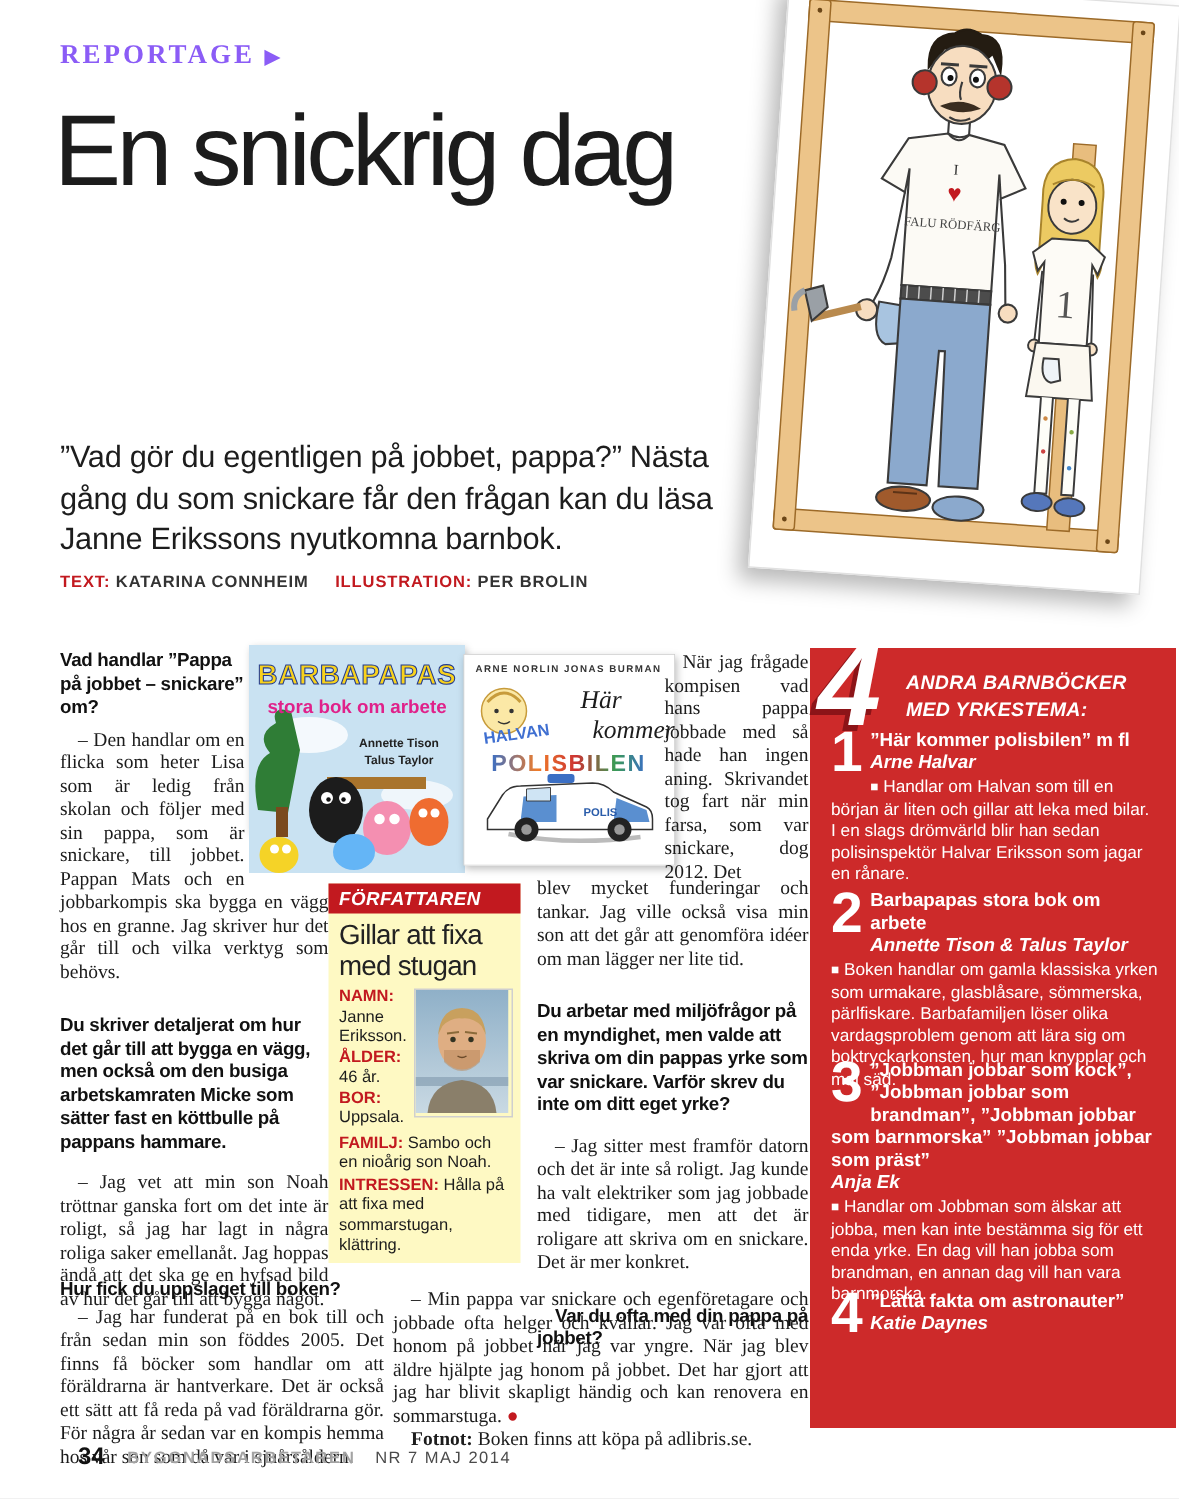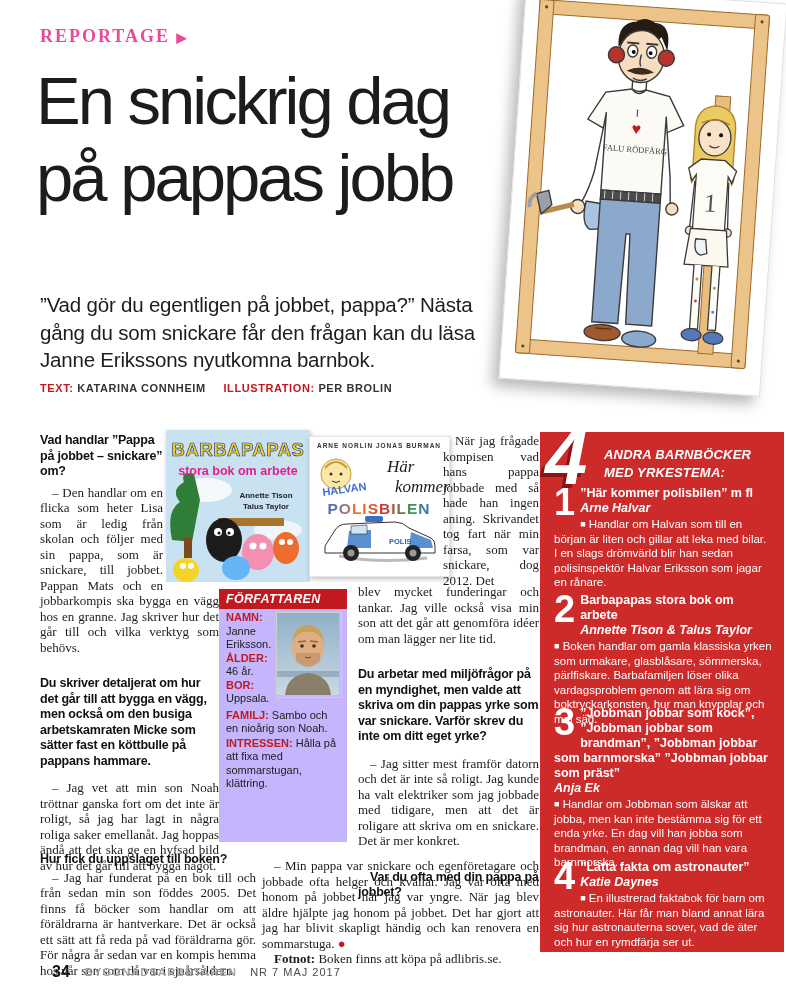--- a/index.html
+++ b/index.html
@@ -1,20 +1,20 @@
 <!DOCTYPE html>
 <html><head>
 <meta charset="utf-8">
 <style>
   html,body{margin:0;padding:0;background:#e8e8e8;}
   .page{position:relative;width:786px;height:999px;background:#ffffff;overflow:hidden;
         font-family:"Liberation Sans",sans-serif;}
   
   .kicker{position:absolute;left:40px;top:26px;font-family:"Liberation Serif",serif;
-          font-weight:bold;font-size:18px;letter-spacing:2px;color:#ec4899;}
+          font-weight:bold;font-size:18px;letter-spacing:2px;color:#8b5cf6;}
   .kicker .arrow{font-size:13px;letter-spacing:0;}
   
   .headline{position:absolute;left:36px;top:62px;color:#1c1c1c;font-size:67px;line-height:77px;
             letter-spacing:-3px;font-weight:400;}
   
   .standfirst{position:absolute;left:40px;top:291px;width:452px;font-size:20.5px;line-height:27.5px;
               color:#1d1d1d;letter-spacing:-0.2px;}
   
   .byline{position:absolute;left:40px;top:382px;font-size:11px;font-weight:bold;letter-spacing:.6px;color:#333;}
   .byline .red{color:#c2191f;}
@@ -36,21 +36,21 @@
   .col1b{position:absolute;left:40px;top:852px;width:216px;}
   .midA{position:absolute;left:443px;top:433px;width:96px;}
   .midB{position:absolute;left:358px;top:584px;width:181px;}
   .bottomB{position:absolute;left:262px;top:858px;width:277px;}
   .dotted{color:#c2191f;}
   .fotnot b{font-weight:bold;}
   
   .cover1{position:absolute;left:166px;top:430px;width:144px;height:124px;box-shadow:1px 2px 5px rgba(0,0,0,.25);}
   .cover2{position:absolute;left:309px;top:436px;width:141px;height:141px;box-shadow:1px 2px 5px rgba(0,0,0,.25);}
   
-  .abox{position:absolute;left:219px;top:589px;width:128px;height:253px;background:#c4b5fd;}
+  .abox{position:absolute;left:219px;top:589px;width:128px;height:253px;background:#fef9c3;}
   .abox-bar{background:#c2191f;color:#fff;font-weight:bold;font-style:italic;font-size:12.5px;
             padding:3px 6px 3px 7px;letter-spacing:.3px;}
   .abox-head{font-size:18.5px;line-height:20.5px;color:#222;padding:4px 6px 2px 7px;letter-spacing:-0.5px;}
   .abox-body{position:relative;padding:2px 6px 0 7px;font-size:11px;line-height:13.5px;color:#1c1c1c;}
   .abox-label{color:#c2191f;font-weight:bold;}
   .abox-photo{position:absolute;right:5px;top:3px;width:64px;height:84px;border:1px solid #cfcfcf;}
   .abox-narrow{width:50px;}
   .abox-body p{margin:0 0 1px 0;}
   
   .redbox{position:absolute;left:540px;top:432px;width:244px;height:520px;background:#cd2a2a;color:#fff;}
@@ -75,21 +75,20 @@
 
 <div class="page">
 
   <div class="kicker">
     <span>REPORTAGE</span>
     <span class="arrow">▶</span>
   </div>
 
   <div class="headline">
     <div>En snickrig dag</div>
-    <div>på pappas jobb</div>
   </div>
 
   <div class="standfirst">”Vad gör du egentligen på jobbet, pappa?” Nästa gång du som snickare får den frågan kan du läsa Janne Erikssons nyutkomna barnbok.</div>
 
   <div class="byline">
     <span class="red">TEXT:</span>
     <span class="name">KATARINA CONNHEIM</span>
     <span class="red">ILLUSTRATION:</span>
     <span>PER BROLIN</span>
   </div>
@@ -297,20 +296,21 @@
     <div class="q" style="text-indent:12px">Var du ofta med din pappa på jobbet?</div>
   </div>
 
   <div class="bottomB serif">
     <p><span>– Min pappa var snickare och egenföretagare och jobbade ofta helger och kvällar. Jag var ofta med honom på jobbet när jag var yngre. När jag blev äldre hjälpte jag honom på jobbet. Det har gjort att jag har blivit skapligt händig och kan renovera en sommarstuga.</span> <span class="dotted">●</span></p>
     <p class="fotnot"><b>Fotnot:</b> <span>Boken finns att köpa på adlibris.se.</span></p>
   </div>
 
   <div class="abox">
     <div class="abox-bar">FÖRFATTAREN</div>
+    <div class="abox-head">Gillar att fixa med stugan</div>
     <div class="abox-body">
       <div class="abox-photo">
         <svg width="62" height="82" viewBox="0 0 62 82">
           <defs>
               <linearGradient id="phBg" x1="0" y1="0" x2="0" y2="1">
             <stop offset="0" stop-color="#8fb0c8"></stop>
                 <stop offset="1" stop-color="#c9d9e3"></stop>
               </linearGradient>
             </defs>
           <rect width="62" height="82" fill="url(#phBg)"></rect>
@@ -362,23 +362,22 @@
       <span class="n">3</span>
       <div class="t">”Jobbman jobbar som kock”, ”Jobbman jobbar som brandman”, ”Jobbman jobbar som barnmorska” ”Jobbman jobbar som präst”</div>
       <div class="a">Anja Ek</div>
       <div class="b"><span class="sq">■</span> <span>Handlar om Jobbman som älskar att jobba, men kan inte bestämma sig för ett enda yrke. En dag vill han jobba som brandman, en annan dag vill han vara barnmorska.</span></div>
     </div>
 
     <div class="ritem" style="top:428px">
       <span class="n">4</span>
       <div class="t">”Lätta fakta om astronauter”</div>
       <div class="a">Katie Daynes</div>
-      <div class="b"><span class="sq">■</span> <span>En illustrerad faktabok för barn om astronauter. Här får man bland annat lära sig hur astronauterna sover, vad de äter och hur en rymdfärja ser ut.</span></div>
     </div>
   </div>
 
   <div class="footer">
     <span class="pn">34</span>
     <span class="mag">BYGGNADSARBETAREN</span>
-    <span class="iss">NR 7 MAJ 2017</span>
+    <span class="iss">NR 7 MAJ 2014</span>
   </div>
 
 </div>
 
 </body></html>

